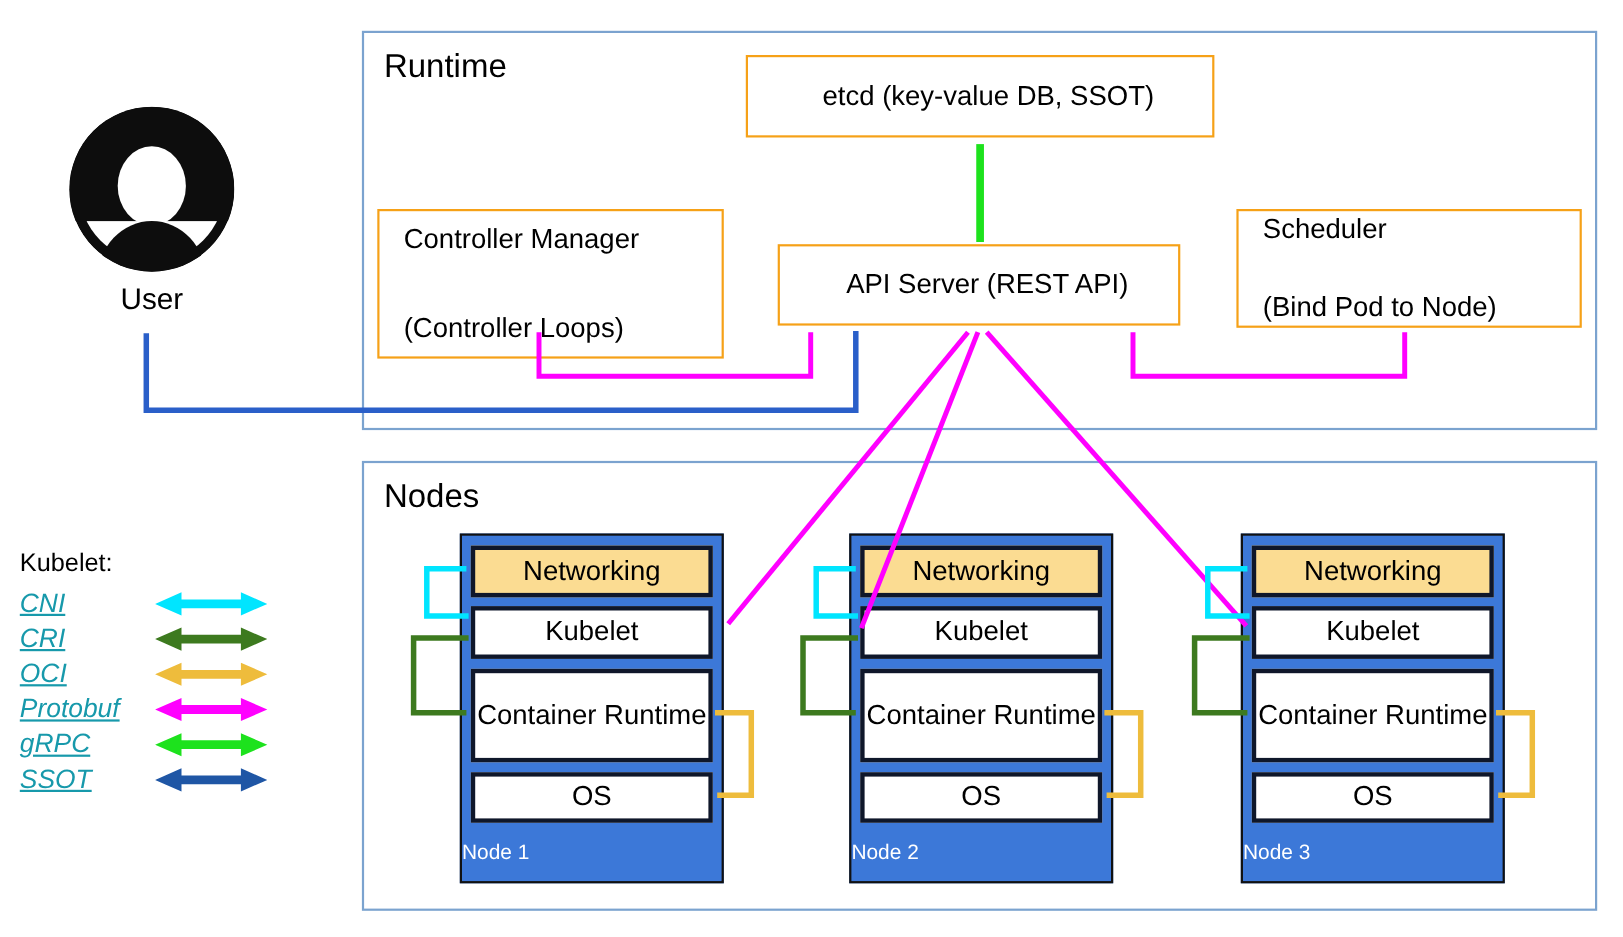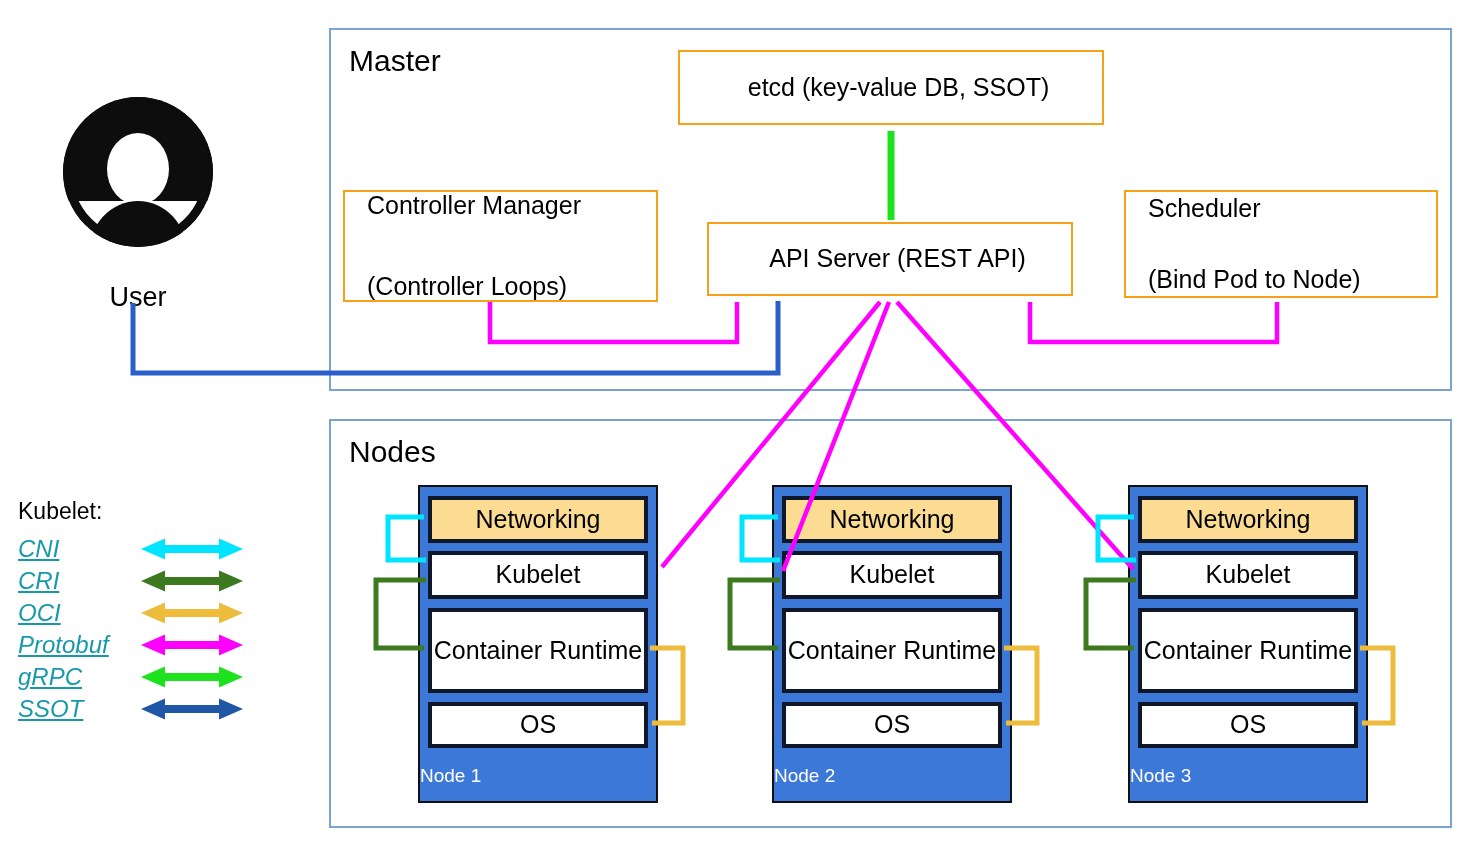--- a/index.html
+++ b/index.html
@@ -24,21 +24,21 @@
          font-size:25px;text-align:right;line-height:1.25;}
   .layer.networking{top:9px;height:47px;background:#fbdc92;}
   .layer.kubelet{top:64px;height:48px;}
   .layer.runtime{top:121px;height:85px;}
   .layer.os{top:215px;height:46px;}
   .stack-label{position:absolute;left:0;right:0;top:278px;text-align:left;
                color:#fff;font-size:19px;}
 
   
   .user-wrap{position:absolute;left:63px;top:97px;width:150px;text-align:center;}
-  .user-label{margin-top:31px;font-size:27px;color:#000;}
+  .user-label{margin-top:5px;font-size:27px;color:#000;}
 
   
   .legend{position:absolute;left:18px;top:498px;}
   .lg-title{font-size:23px;color:#000;margin-bottom:8px;}
   .lg-row{display:flex;align-items:center;height:32px;font-style:italic;}
   .lg-link{display:inline-block;width:122px;font-size:24px;color:#1799ab;
            text-decoration:underline;cursor:pointer;}
 
   
   .overlay{position:absolute;left:0;top:0;width:1475px;height:852px;pointer-events:none;z-index:5;}
@@ -67,28 +67,28 @@
         <circle cx="75" cy="75" r="66" fill="#ffffff"></circle>
         <rect x="0" y="0" width="150" height="104" fill="#0d0d0d"></rect>
         <ellipse cx="75" cy="72" rx="31" ry="36" fill="#ffffff"></ellipse>
         <ellipse cx="75" cy="156" rx="49" ry="52" fill="#0d0d0d"></ellipse>
       </g>
     </svg>
     <div class="user-label">User</div>
   </div>
 
   <div class="frame" style="left:329px;top:28px;width:1123px;height:363px;">
-    <div class="frame-title">Master</div>
+    <div class="frame-title">Runtime</div>
   </div>
 
   <div class="obox center" style="left:678px;top:50px;width:426px;height:75px;">
     <span>etcd (key-value DB, SSOT)</span>
   </div>
 
-  <div class="obox left" style="left:343px;top:190px;width:315px;height:112px;gap:44px;">
+  <div class="obox left" style="left:343px;top:190px;width:315px;height:136px;gap:44px;">
     <span>Controller Manager</span>
     <span>(Controller Loops)</span>
   </div>
 
   <div class="obox center" style="left:707px;top:222px;width:366px;height:74px;">
     <span>API Server (REST API)</span>
   </div>
 
   <div class="obox left" style="left:1124px;top:190px;width:314px;height:108px;gap:34px;">
     <span>Scheduler</span>

